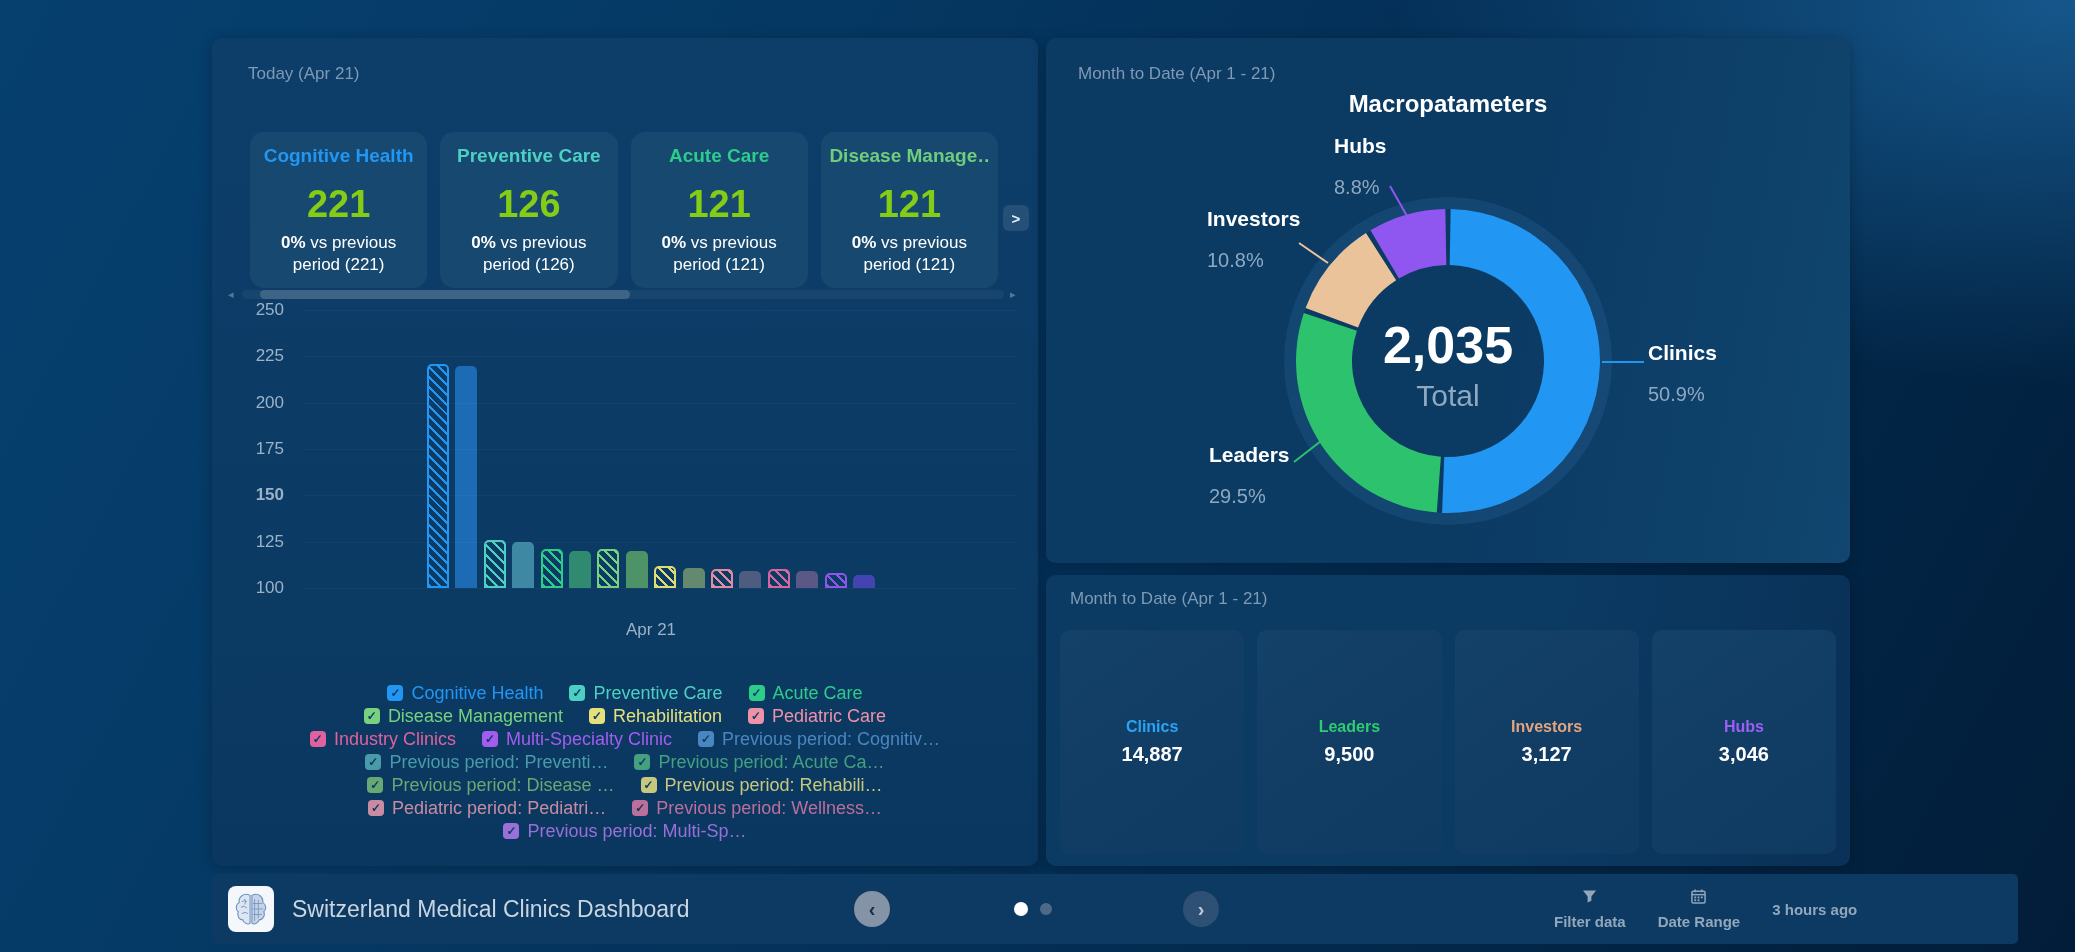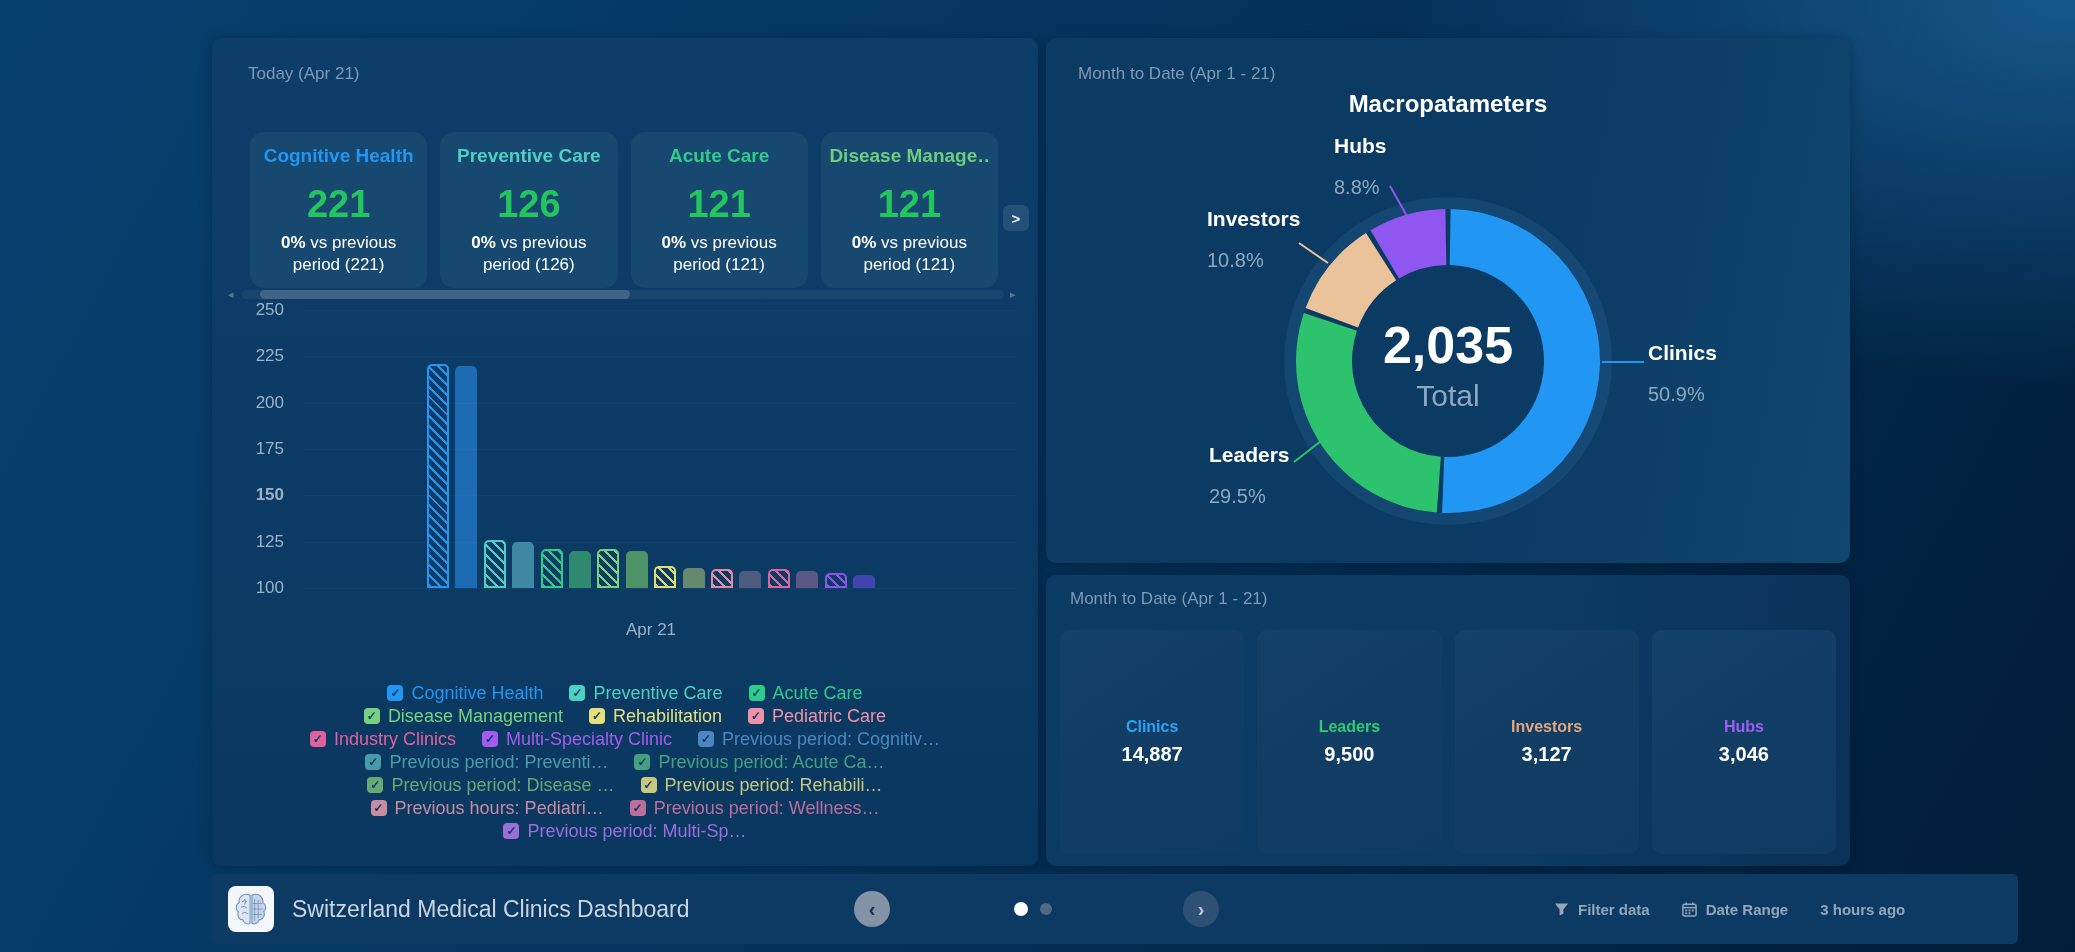--- a/index.html
+++ b/index.html
@@ -18,21 +18,21 @@
   #dp-panel{left:1046px;top:575px;width:804px;height:291px;
     background:linear-gradient(100deg,#0b3a63 60%,#0a3157 100%);}
   .period-label{position:absolute;font-size:17px;color:#7e9ab5;}
   .panel-title{position:absolute;left:0;right:0;text-align:center;font-weight:bold;color:#fff;}
 
   
   #stat-cards{position:absolute;left:38px;top:94px;width:748px;height:156px;display:flex;gap:13px;}
   .stat-card{flex:1;background:#17486f;border-radius:14px;display:flex;flex-direction:column;
     align-items:center;justify-content:center;padding:6px 8px;box-sizing:border-box;}
   .stat-card .sc-label{font-size:19px;font-weight:bold;white-space:nowrap;overflow:hidden;max-width:160px;}
-  .stat-card .sc-value{font-size:38px;font-weight:bold;color:#22c55e;margin:16px 0 6px;}
+  .stat-card .sc-value{font-size:38px;font-weight:bold;color:#84cc16;margin:16px 0 6px;}
   .stat-card .sc-delta{font-size:17px;color:#fff;text-align:center;line-height:1.25;max-width:158px;}
   #next-cards-btn{position:absolute;left:791px;top:167px;width:26px;height:26px;border-radius:6px;
     background:rgba(255,255,255,.10);color:#e8f1f8;font-size:15px;font-weight:bold;
     display:flex;align-items:center;justify-content:center;cursor:pointer;}
   #hscroll-track{position:absolute;left:30px;top:252px;width:762px;height:9px;border-radius:5px;
     background:rgba(255,255,255,.05);}
   #hscroll-thumb{position:absolute;left:18px;top:0;width:370px;height:9px;border-radius:5px;
     background:rgba(255,255,255,.17);}
   .scroll-arrow{position:absolute;top:249px;font-size:11px;color:rgba(255,255,255,.30);line-height:14px;}
   #scroll-left{left:16px;} #scroll-right{left:798px;}
@@ -73,21 +73,21 @@
     font-size:23px;color:#c9d5e0;}
   .nav-circle{position:absolute;top:17px;width:36px;height:36px;border-radius:50%;
     display:flex;align-items:center;justify-content:center;font-size:20px;font-weight:bold;cursor:pointer;}
   #prev-page-btn{left:642px;background:#8494a6;color:#13324f;}
   #next-page-btn{left:971px;background:#2e5074;color:#b9c8d6;}
   #dots{position:absolute;left:802px;top:28px;display:flex;gap:12px;align-items:center;}
   .dot{border-radius:50%;cursor:pointer;}
   .dot.active{width:14px;height:14px;background:#fff;}
   .dot.inactive{width:12px;height:12px;background:#4f6a87;}
   #footer-tools{position:absolute;left:1342px;top:0;height:70px;display:flex;align-items:center;gap:32px;}
-  .tool-item{display:flex;align-items:center;gap:9px;color:#93a7bb;font-size:15px;font-weight:bold;cursor:pointer;}
+  .tool-item{display:flex;align-items:center;gap:9px;color:#93a7bb;font-size:15px;font-weight:bold;cursor:pointer;flex-direction:column;}
   #updated-label{color:#93a7bb;font-size:15px;font-weight:bold;}
 </style>
 </head>
 <body>
 
 <div class="panel" id="left-panel">
   <div class="period-label" style="left:36px;top:26px;">Today (Apr 21)</div>
 
   <div id="stat-cards">
       <div class="stat-card">
@@ -208,21 +208,21 @@
           <span class="legend-label" style="color: rgb(103, 168, 115);">Previous period: Disease …</span>
         </span>
         <span class="legend-item">
           <span class="legend-check" style="background: rgb(198, 200, 126);">✓</span>
           <span class="legend-label" style="color: rgb(198, 200, 126);">Previous period: Rehabili…</span>
         </span>
       </div>
       <div class="legend-row">
         <span class="legend-item">
           <span class="legend-check" style="background: rgb(201, 139, 162);">✓</span>
-          <span class="legend-label" style="color: rgb(201, 139, 162);">Previous hours: Pediatri…</span>
+          <span class="legend-label" style="color: rgb(201, 139, 162);">Pediatric period: Pediatri…</span>
         </span>
         <span class="legend-item">
           <span class="legend-check" style="background: rgb(188, 111, 155);">✓</span>
           <span class="legend-label" style="color: rgb(188, 111, 155);">Previous period: Wellness…</span>
         </span>
       </div>
       <div class="legend-row">
         <span class="legend-item">
           <span class="legend-check" style="background: rgb(154, 111, 216);">✓</span>
           <span class="legend-label" style="color: rgb(154, 111, 216);">Previous period: Multi-Sp…</span>

